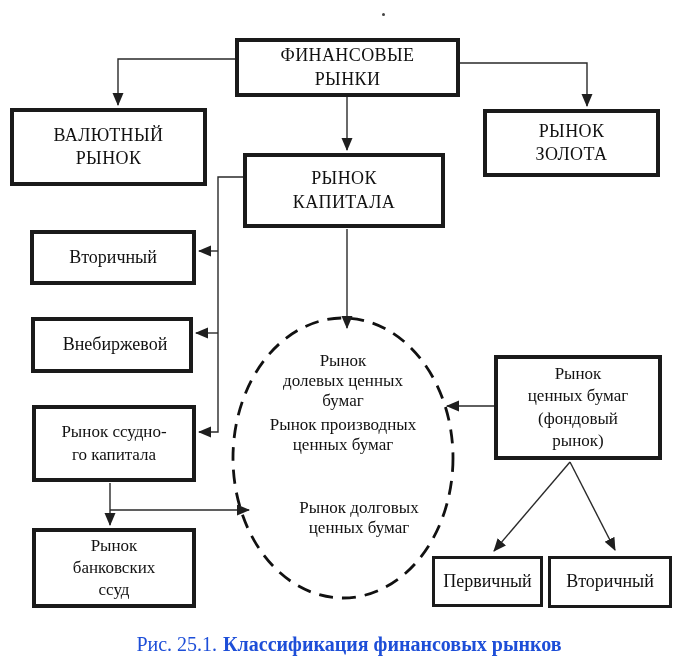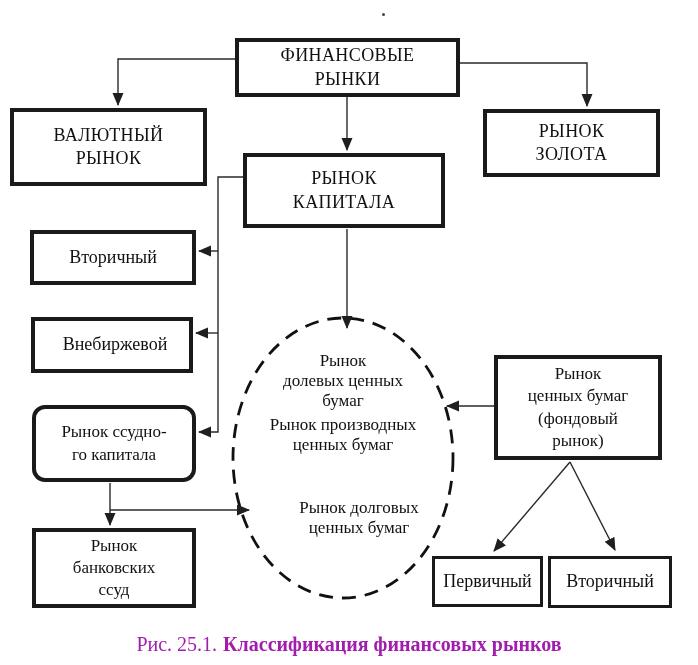--- a/index.html
+++ b/index.html
@@ -56,21 +56,21 @@
     line-height: 20px;
     color: #111111;
   }
   .caption {
     position: absolute;
     left: 0;
     top: 633px;
     width: 698px;
     text-align: center;
     font-size: 20px;
-    color: #a21caf;
+    color: #1d4ed8;
   }
   .caption .fig-label {
     margin-right: 6px;
   }
   .caption .fig-title {
     font-weight: bold;
   }
   .stray-dot {
     position: absolute;
     left: 382px;
@@ -133,21 +133,21 @@
   </div>
 
   <div class="box" style="left:30px; top:230px; width:166px; height:55px;">
     <span class="lbl">Вторичный</span>
   </div>
 
   <div class="box" style="left:31px; top:317px; width:162px; height:56px;padding-left:6px;">
     <span class="lbl">Внебиржевой</span>
   </div>
 
-  <div class="box" style="left:32px; top:405px; width:164px; height:77px;border-radius:13px;">
+  <div class="box" style="left:32px; top:405px; width:164px; height:77px;">
     <span class="lbl fs17">Рынок ссудно-
 го капитала</span>
   </div>
 
   <div class="box" style="left:32px; top:528px; width:164px; height:80px;">
     <span class="lbl fs17">Рынок
 банковских
 ссуд</span>
   </div>
 

